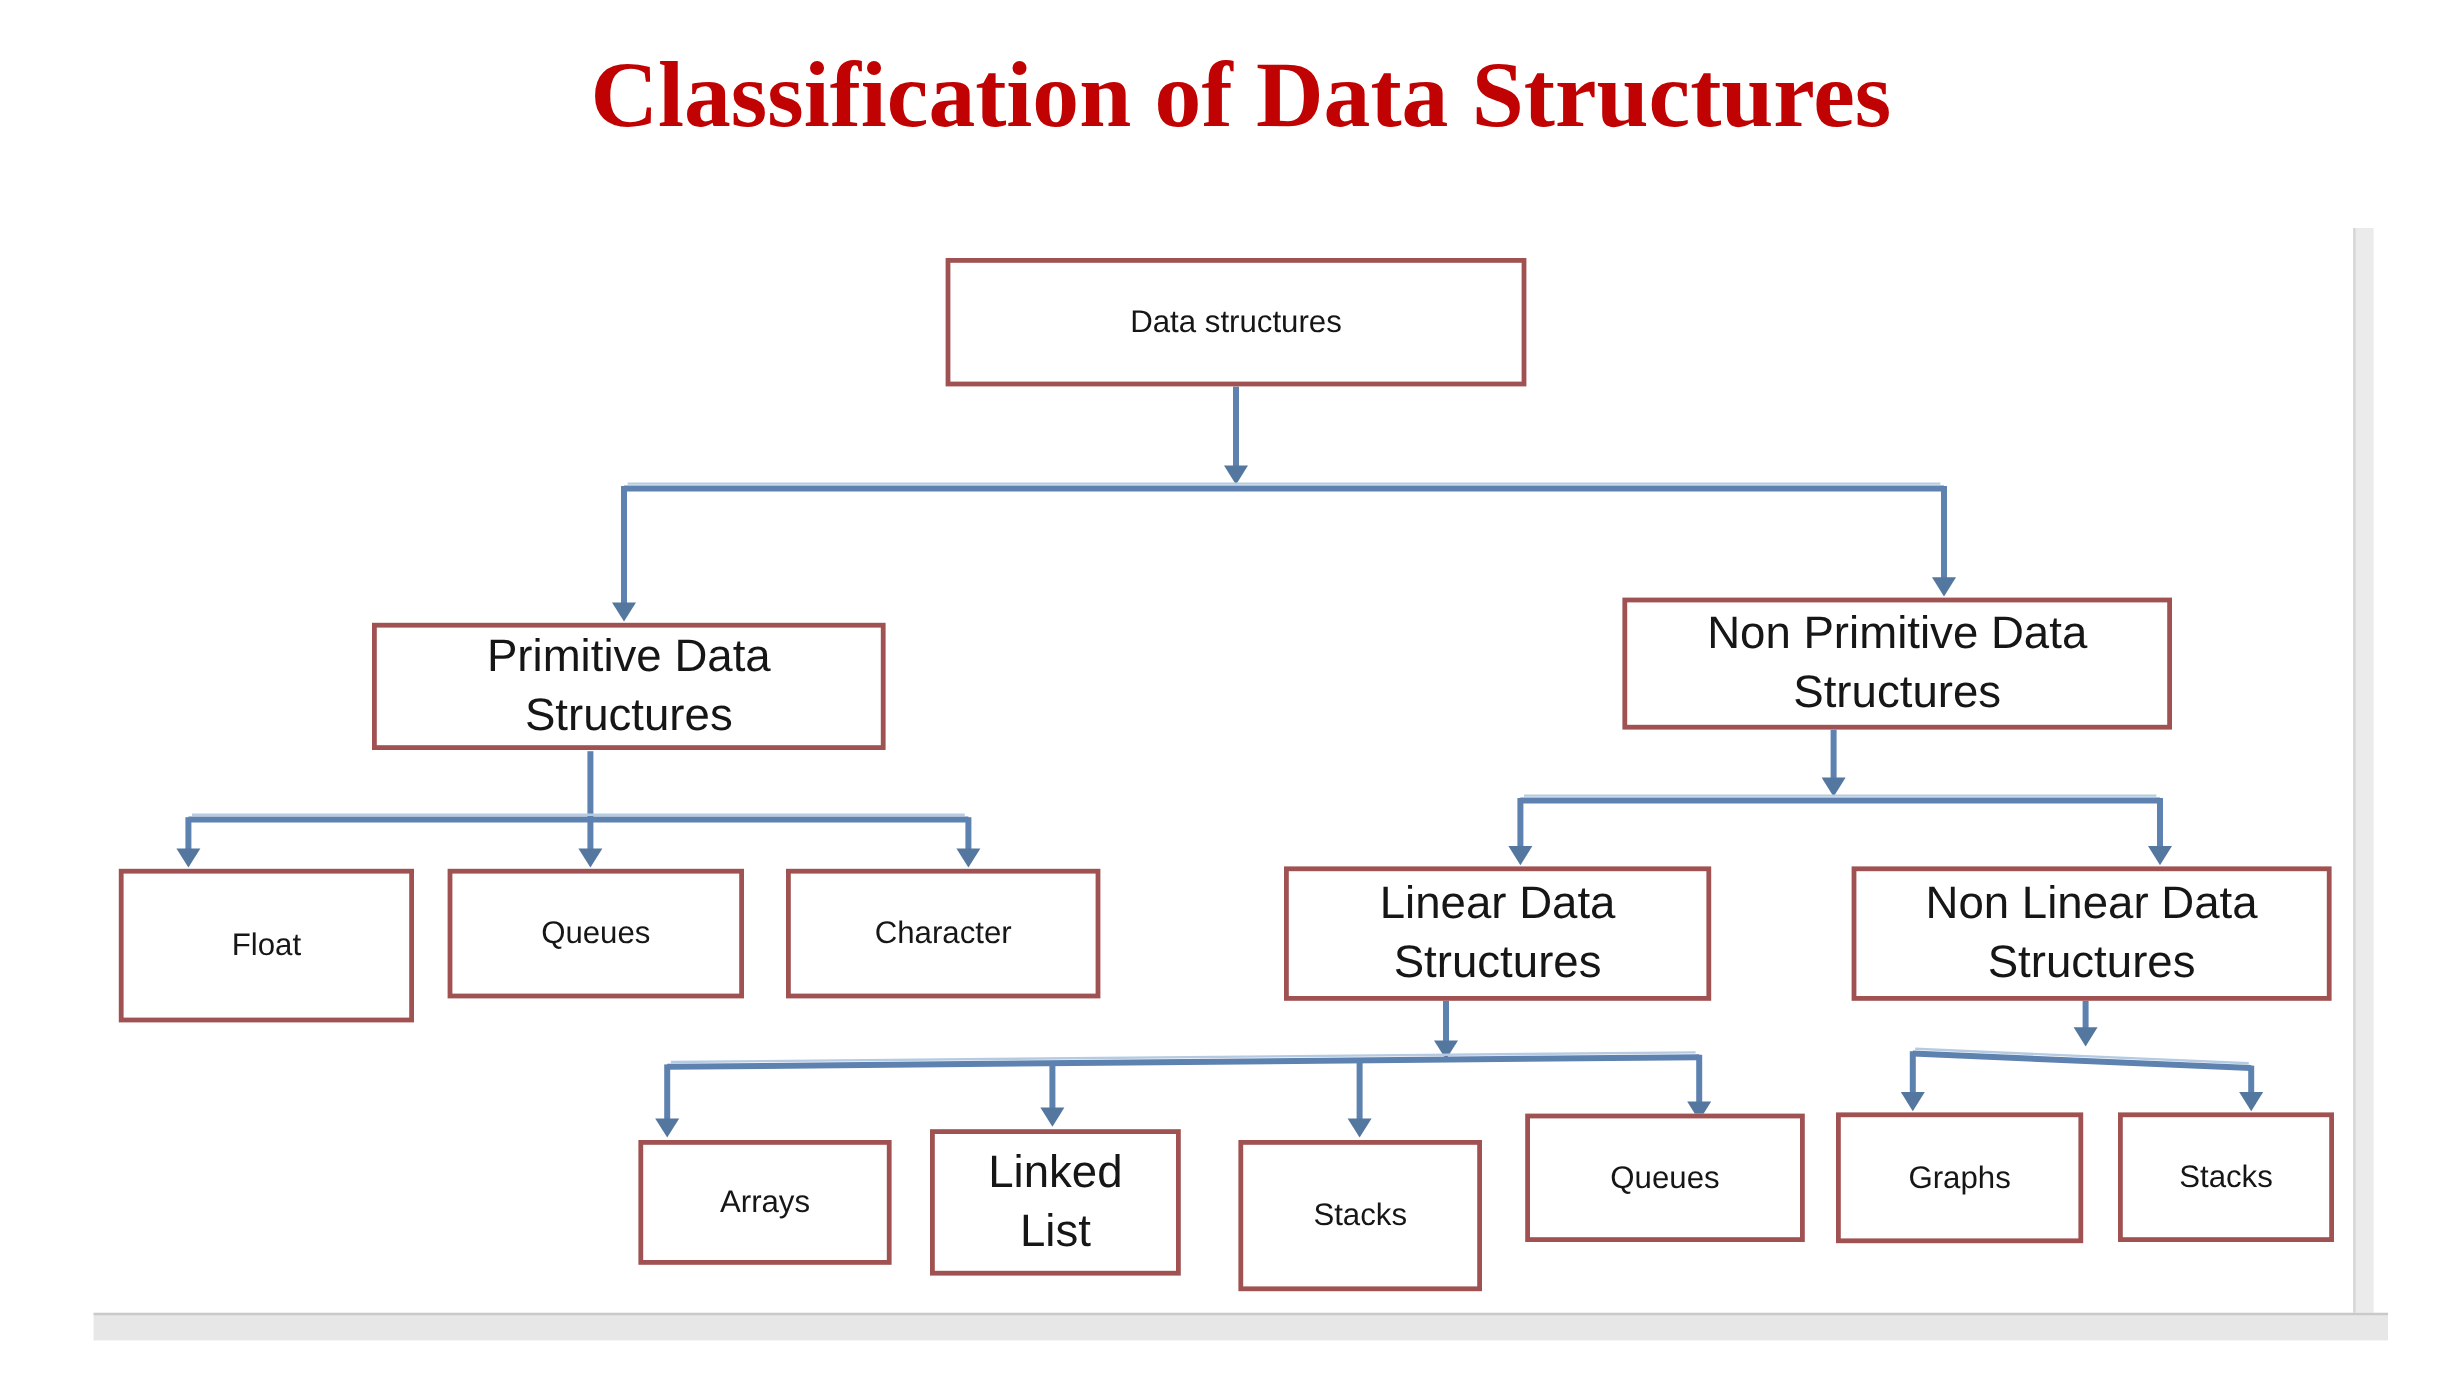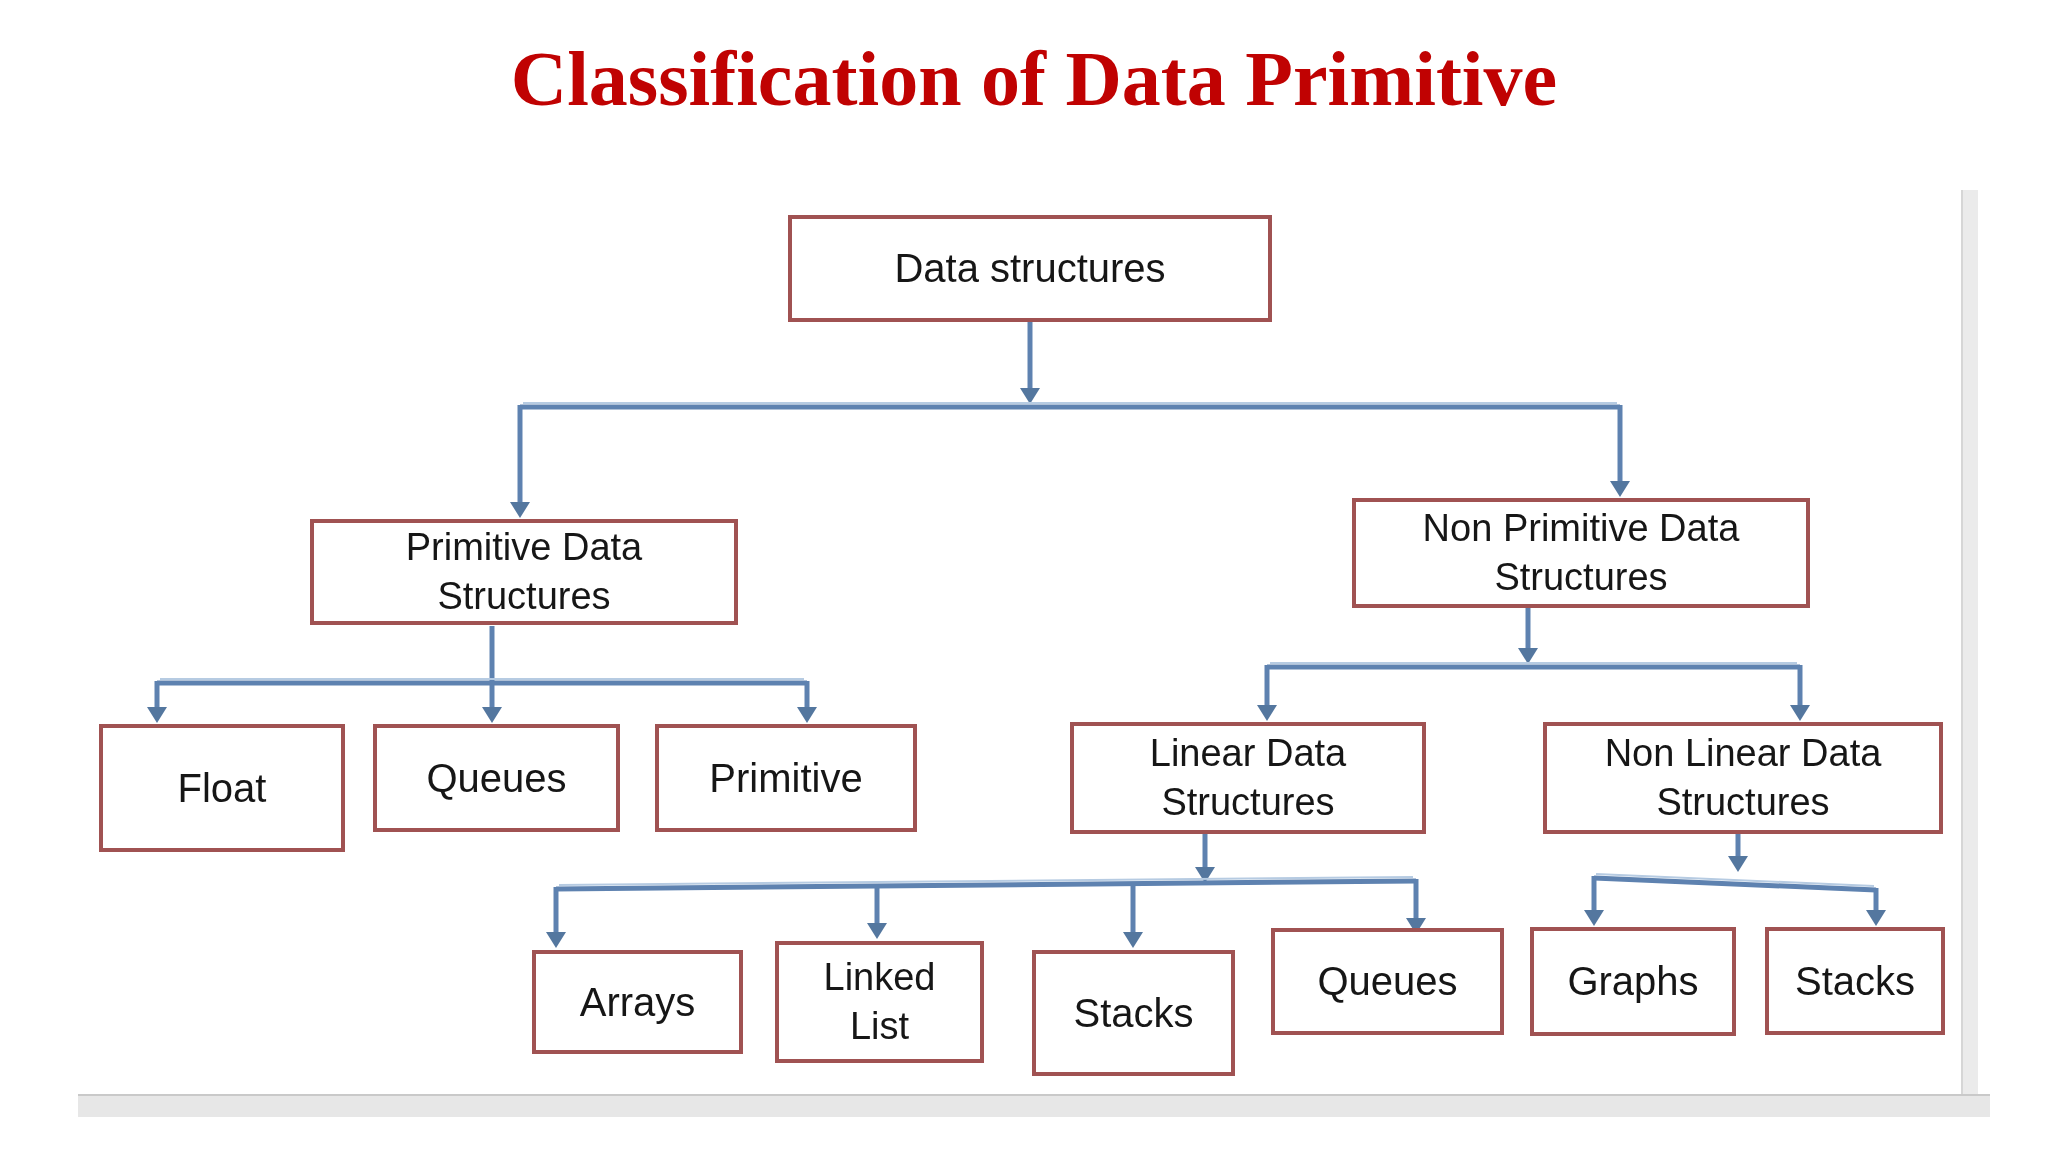--- a/index.html
+++ b/index.html
@@ -13,39 +13,39 @@
     color:#c00202;letter-spacing:0px;white-space:nowrap;
   }
   svg.edges{position:absolute;left:0;top:0;}
   svg.edges line{stroke:#5e82b0;stroke-width:5;}
   svg.edges line.hl{stroke:#b6cbe2;stroke-width:2;}
   svg.edges path{fill:#54779f;stroke:none;}
   .node{
     position:absolute;box-sizing:border-box;background:#ffffff;
     border:4px solid #a05252;display:flex;flex-direction:column;
     align-items:center;justify-content:center;text-align:center;
-    color:#161616;font-size:40px;line-height:1.22;
+    color:#161616;font-size:26px;line-height:1.22;
   }
   .node.fs38{font-size:38px;line-height:1.28;}
   .node span{display:block;}
   .strip-right{
     position:absolute;left:1961px;top:190px;width:17px;height:904px;
     background:#ebebeb;border-left:2px solid #d6d6d6;box-sizing:border-box;
   }
   .bar-bottom{
     position:absolute;left:78px;top:1094px;width:1912px;height:23px;
     background:#e7e7e7;border-top:2px solid #c9c9c9;box-sizing:border-box;
   }
 </style>
 </head>
 <body>
 
 <div class="stage">
 
-  <div class="title">Classification of Data Primitive</div>
+  <div class="title">Classification of Data Structures</div>
 
   <svg class="edges" width="2048" height="1152" viewBox="0 0 2048 1152">
 
     <g>
       <line x1="1030" y1="322" x2="1030" y2="392"></line>
       <path d="M1030,404 L1020,388 L1040,388 Z"></path>
       <line class="hl" x1="523" y1="403" x2="1617" y2="403"></line>
       <line x1="520" y1="407" x2="1620" y2="407"></line>
       <line x1="520" y1="405" x2="520" y2="505"></line>
       <path d="M520,518 L510,502 L530,502 Z"></path>
@@ -118,21 +118,21 @@
 
   <div class="node" style="left:99px;top:724px;width:246px;height:128px">
     <span>Float</span>
   </div>
 
   <div class="node" style="left:373px;top:724px;width:247px;height:108px">
     <span>Queues</span>
   </div>
 
   <div class="node" style="left:655px;top:724px;width:262px;height:108px">
-    <span>Primitive</span>
+    <span>Character</span>
   </div>
 
   <div class="node fs38" style="left:1070px;top:722px;width:356px;height:112px">
     <span>Linear Data</span>
     <span>Structures</span>
   </div>
 
   <div class="node fs38" style="left:1543px;top:722px;width:400px;height:112px">
     <span>Non Linear Data</span>
     <span>Structures</span>

